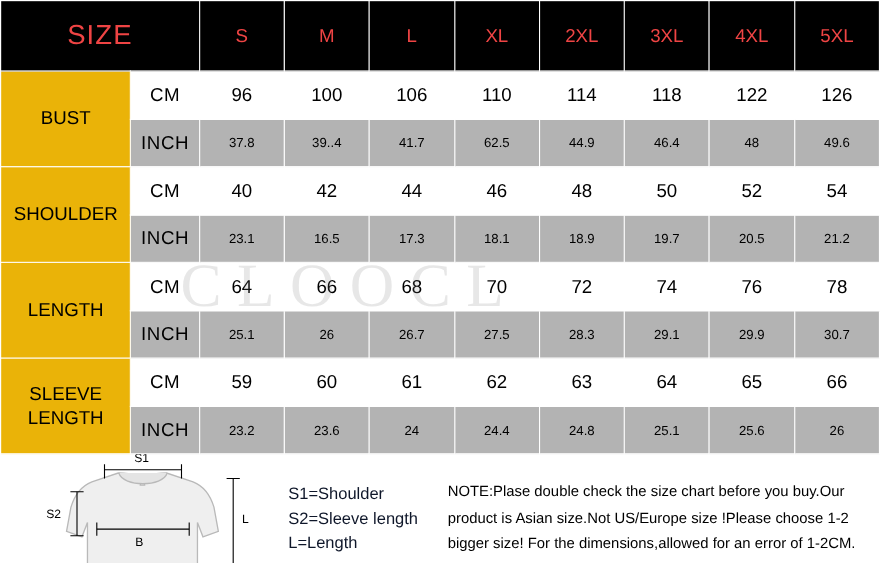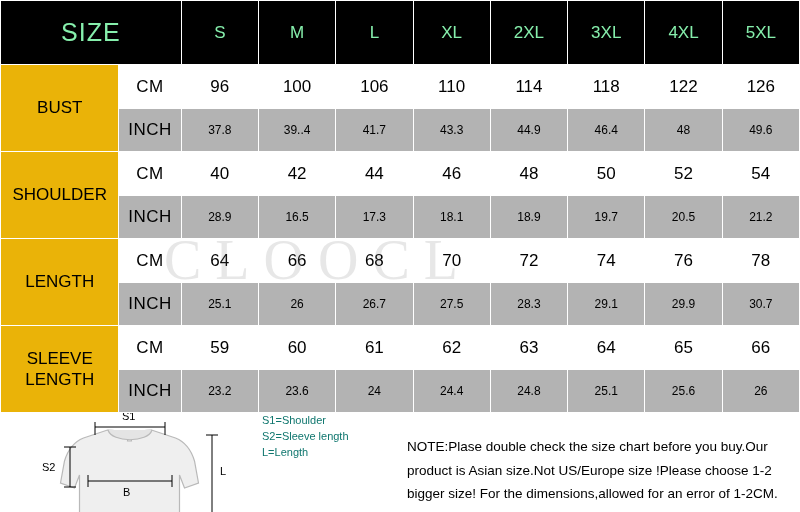--- a/index.html
+++ b/index.html
@@ -29,21 +29,21 @@
   }
   table.size-chart td {
     border: 1px solid #ffffff;
     text-align: center;
     vertical-align: middle;
     font-size: 17px;
     padding: 0;
   }
   .hdr-row td {
     background: #000000;
-    color: #86efac;
+    color: #ef4444;
     height: 63px;
     font-size: 24px;
     font-weight: normal;
   }
   .hdr-row td.size-label {
     font-size: 25px;
     letter-spacing: 1px;
   }
   .row-cm td {
     background: #ffffff;
@@ -97,23 +97,24 @@
     align-items: flex-start;
   }
   .diagram {
     position: relative;
     width: 262px;
     height: 135px;
     flex: 0 0 262px;
   }
   .legend {
     flex: 0 0 145px;
-    font-size: 11px;
+    font-size: 15px;
     line-height: 1.45;
-    color: #0f766e;
+    padding-top: 26px;
+    color: #0f172a;
   }
   .note {
     flex: 1;
     font-size: 13.5px;
     line-height: 1.75;
     padding-top: 22px;
     padding-right: 14px;
     color: #000;
   }
 
@@ -175,21 +176,21 @@
         <td class="val">114</td>
         <td class="val">118</td>
         <td class="val">122</td>
         <td class="val">126</td>
       </tr>
       <tr class="row-inch">
         <td class="unit inch">INCH</td>
         <td class="val">37.8</td>
         <td class="val">39..4</td>
         <td class="val">41.7</td>
-        <td class="val">43.3</td>
+        <td class="val">62.5</td>
         <td class="val">44.9</td>
         <td class="val">46.4</td>
         <td class="val">48</td>
         <td class="val">49.6</td>
       </tr>
 
       <tr class="row-cm">
         <td class="rowname" rowspan="2">
           <span class="rowname-wrap">SHOULDER</span>
         </td>
@@ -198,21 +199,21 @@
         <td class="val">42</td>
         <td class="val">44</td>
         <td class="val">46</td>
         <td class="val">48</td>
         <td class="val">50</td>
         <td class="val">52</td>
         <td class="val">54</td>
       </tr>
       <tr class="row-inch">
         <td class="unit inch">INCH</td>
-        <td class="val">28.9</td>
+        <td class="val">23.1</td>
         <td class="val">16.5</td>
         <td class="val">17.3</td>
         <td class="val">18.1</td>
         <td class="val">18.9</td>
         <td class="val">19.7</td>
         <td class="val">20.5</td>
         <td class="val">21.2</td>
       </tr>
 
       <tr class="row-cm">

